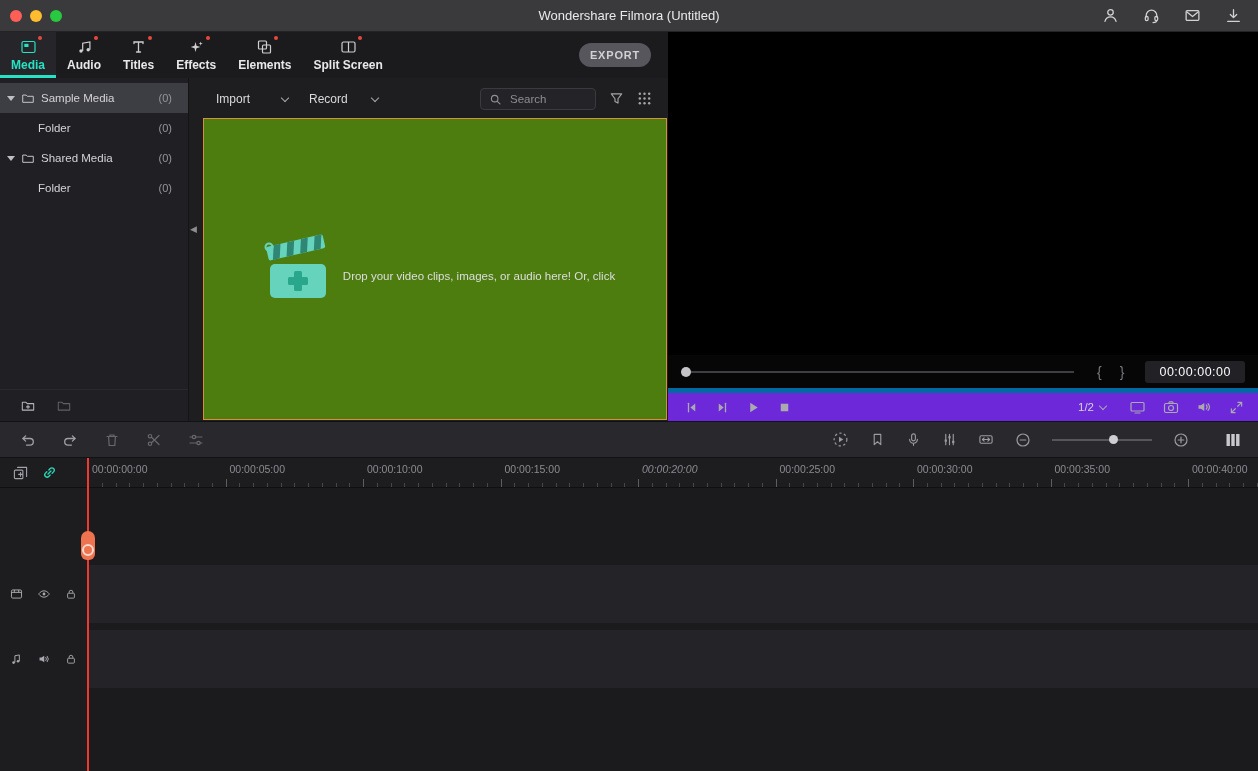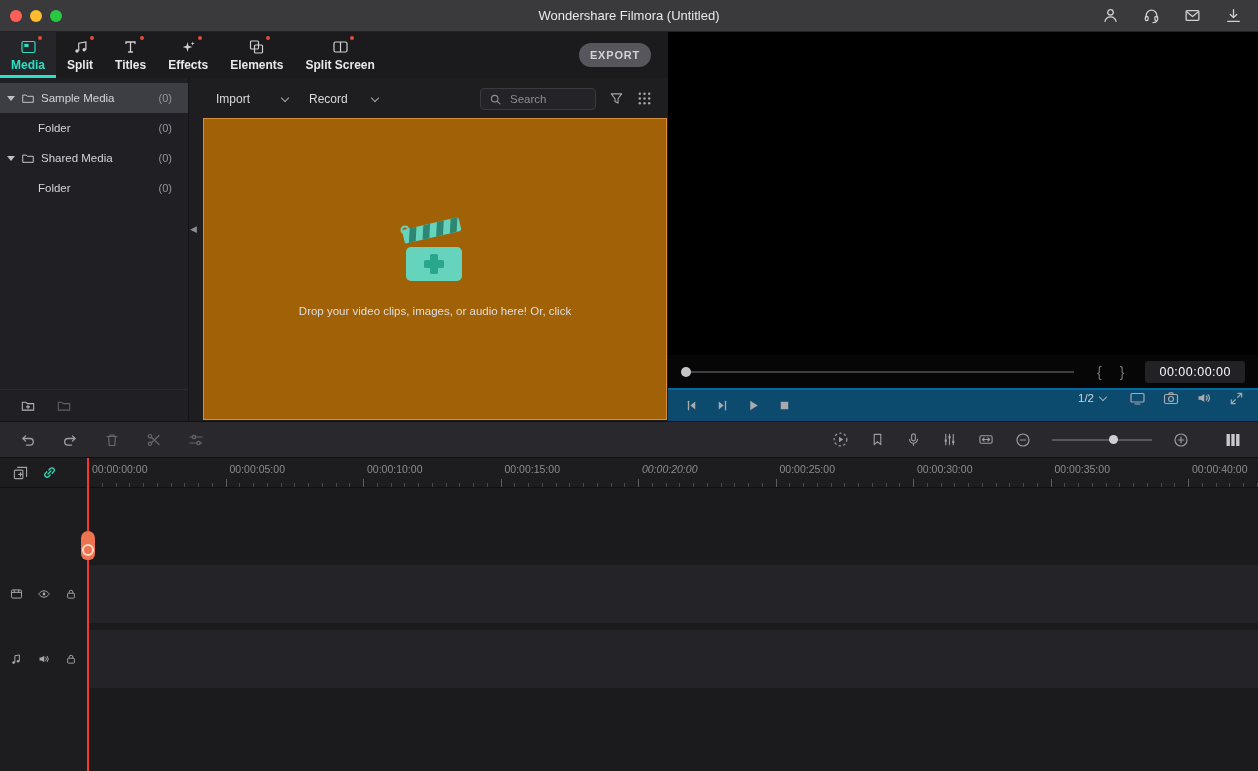--- a/index.html
+++ b/index.html
@@ -50,33 +50,33 @@
   .media-panel { position:relative; flex:1; background:#1e1e21; border-left:1px solid #141416; }
   .collapse-arrow { position:absolute; left:1px; top:146px; font-size:9px; color:#8b8b90; z-index:3; }
   .mp-top { position:relative; height:42px; }
   .import-btn { position:absolute; left:27px; top:0; height:42px; font-size:12px; color:#dadadc; gap:32px; }
   .record-btn { position:absolute; left:120px; top:0; height:42px; font-size:12px; color:#dadadc; gap:24px; }
   .chev { width:6px; height:6px; border-right:1.4px solid #a8a8ad; border-bottom:1.4px solid #a8a8ad; transform:rotate(45deg); margin-top:-3px; display:inline-block; }
   .search-box { position:absolute; right:72px; top:10px; width:116px; height:22px; background:#242428; border:1px solid #3a3a3f; border-radius:4px; display:flex; align-items:center; gap:6px; padding:0 8px; color:#8f8f94; }
   .search-box input { flex:1; min-width:0; background:transparent; border:0; outline:none; color:#cfcfd2; font-size:11.5px; font-family:inherit; }
   .search-box input::placeholder { color:#8d8d92; }
   .mp-right { position:absolute; right:16px; top:13px; display:flex; gap:13px; color:#a4a4a9; }
-  .dropzone { position:absolute; left:14px; top:40px; right:1px; bottom:1px; border:1px solid #d98e3f; background:#a16207; display:flex; flex-direction:column; align-items:center; justify-content:center; }
+  .dropzone { position:absolute; left:14px; top:40px; right:1px; bottom:1px; border:1px solid #d98e3f; background:#4d7c0f; display:flex; align-items:center; justify-content:center; }
   .dz-text { margin-top:16px; font-size:11.5px; line-height:1.55; color:#dededf; text-align:center; }
   .dz-text span { display:block; }
 
   
   .preview-col { position:absolute; top:32px; left:668px; width:590px; height:389px; background:#000; }
   .screen { height:323px; background:#000; }
   .scrubber { height:33px; display:flex; align-items:center; padding:0 13px; background:#060607; }
   .seek-track { flex:1; height:2px; background:#3e3e43; position:relative; margin-right:14px; }
   .seek-dot { position:absolute; left:0; top:-4px; width:10px; height:10px; border-radius:50%; background:#c4c4c8; }
   .brace { color:#77777d; font-size:14px; padding:0 9px; }
   .timecode { margin-left:12px; background:#222226; border-radius:3px; padding:4px 14px; font-size:12.5px; letter-spacing:.5px; color:#fbfbfc; }
-  .transport { position:relative; height:33px; background:#0c4a6e; border-top:2px solid #0369a1; display:flex; }
+  .transport { position:relative; height:33px; background:#6d28d9; border-top:5px solid #0369a1; display:flex; align-items:center; }
   .tr-left { display:flex; gap:16px; margin-left:16px; color:#a9a9ae; align-items:center; }
   .tr-right { position:absolute; right:14px; display:flex; gap:17px; align-items:center; color:#a9a9ae; }
   .quality { font-size:11.5px; color:#d4d4d7; gap:6px; margin-right:6px; }
 
   
   .toolbar { position:absolute; top:421px; left:0; width:100%; height:37px; background:#29292d; border-top:1px solid #121214; border-bottom:1px solid #121214; display:flex; align-items:center; }
   .tb-left { display:flex; gap:26px; margin-left:20px; align-items:center; color:#a0a0a5; }
   .tb-left .dim { color:#68686d; }
   .tb-right { position:absolute; right:16px; display:flex; gap:21px; align-items:center; color:#9b9ba0; }
   .zoom-slider { position:relative; width:100px; height:2px; background:#56565b; }
@@ -167,21 +167,21 @@
       </div>
 
       <div class="tab">
         <span class="ticon">
           <svg width="17" height="16" viewBox="0 0 16 16" fill="none" stroke="currentColor" stroke-width="1.2">
               <circle cx="4.5" cy="12" r="1.7" fill="currentColor" stroke="none"></circle>
               <circle cx="11.7" cy="10.8" r="1.7" fill="currentColor" stroke="none"></circle>
               <path d="M6.2 12V4.2l7.2-1.3v7.9"></path>
             </svg>
         </span>
-        <span>Split</span>
+        <span>Audio</span>
       </div>
 
       <div class="tab">
         <span class="ticon">
           <svg width="17" height="16" viewBox="0 0 16 16" fill="none" stroke="currentColor" stroke-width="1.3" stroke-linecap="round">
               <path d="M3.5 4.5V3h9v1.5M8 3v10M6 13h4"></path>
             </svg>
         </span>
         <span>Titles</span>
       </div>

